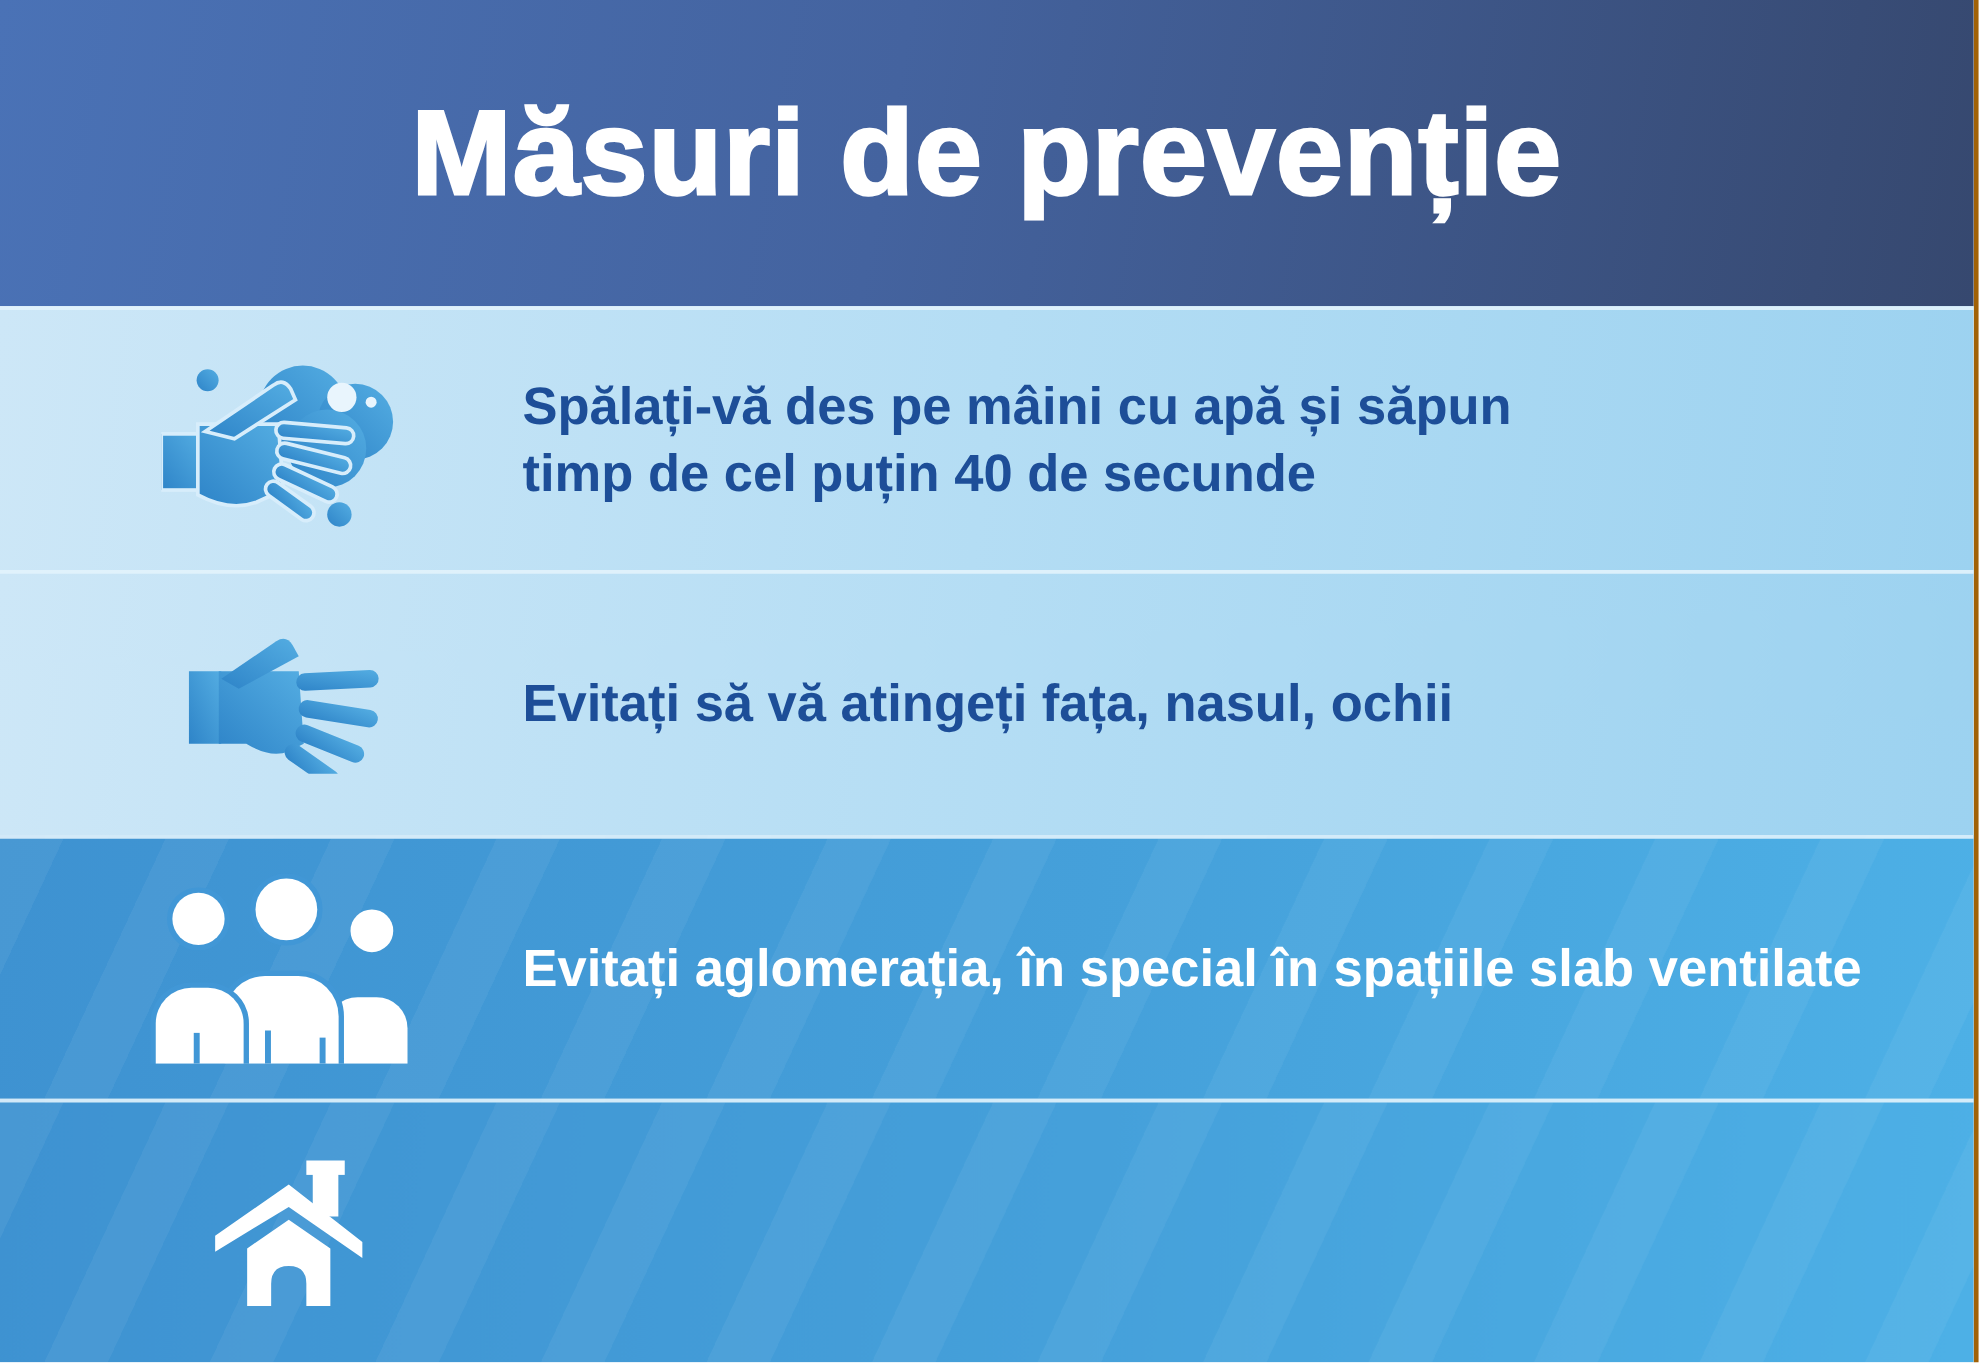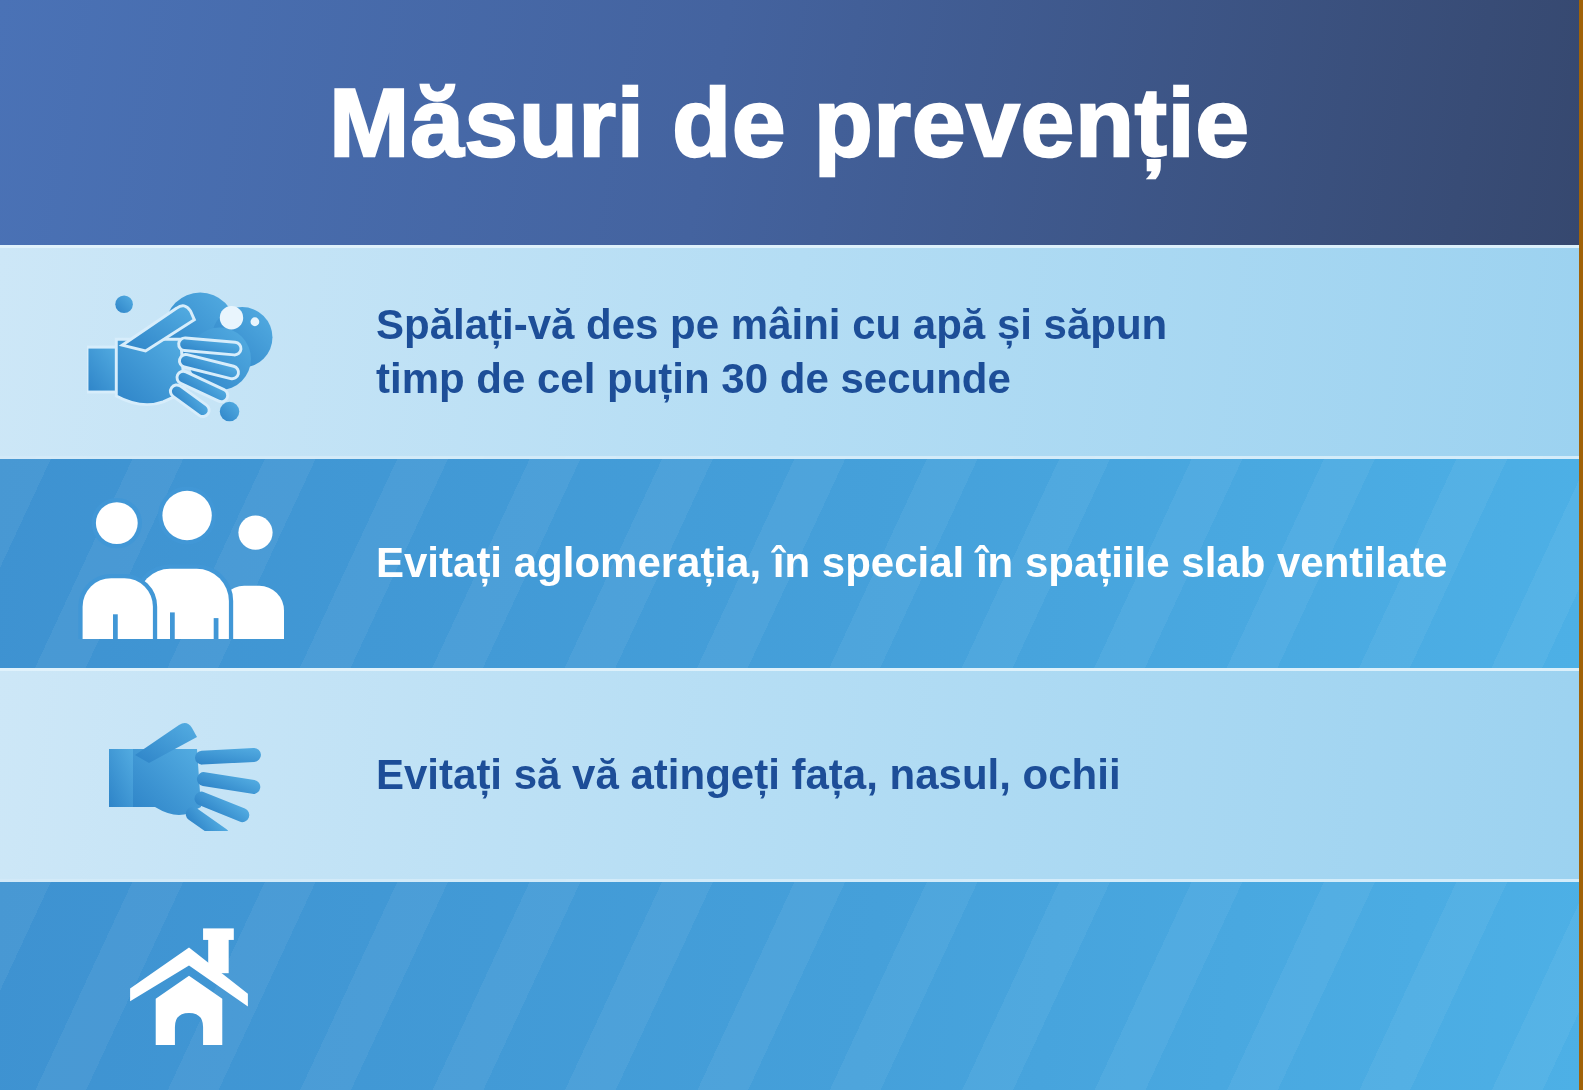--- a/index.html
+++ b/index.html
@@ -22,21 +22,21 @@
     color:#ffffff;
     font-size:96px;
     font-weight:700;
     letter-spacing:1px;
     -webkit-text-stroke:2.5px #ffffff;
   }
   
   .row{
     flex:1 1 0;
     display:flex;align-items:center;
-    padding-left:54px;
+    padding-left:96px;
     box-sizing:border-box;
   }
   .row + .row, .banner + .row{border-top:3px solid rgba(226,243,252,0.9);}
   .row.light{
     background:linear-gradient(97deg,#cde7f7 0%,#b4ddf4 50%,#9cd2f0 100%);
   }
   .row.medium{
     background:
       repeating-linear-gradient(115deg,rgba(255,255,255,0.05) 0 46px,rgba(255,255,255,0) 46px 120px),
       linear-gradient(97deg,#3e92d1 0%,#45a0da 55%,#4db0e6 100%);
@@ -90,21 +90,46 @@
           <rect x="93" y="92" width="56" height="13" rx="6.5" transform="rotate(25 93 98)"></rect>
           <rect x="87" y="105" width="46" height="13" rx="6.5" transform="rotate(36 87 111)"></rect>
         </g>
 
         <circle cx="38" cy="26" r="9" fill="url(#g-wash)"></circle>
         <circle cx="146" cy="136" r="10" fill="url(#g-wash)"></circle>
       </svg>
     </div>
     <div class="text-cell">
       <div>Spălați-vă des pe mâini cu apă și săpun</div>
-      <div>timp de cel puțin 30 de secunde</div>
+      <div>timp de cel puțin 40 de secunde</div>
+    </div>
+  </div>
+
+  <div class="row light">
+    <div class="icon-cell">
+      <svg width="160" height="112" viewBox="0 0 160 112" aria-hidden="true">
+        <defs>
+          <linearGradient id="g-hand" x1="0" y1="1" x2="1" y2="0">
+            <stop offset="0" stop-color="#2e84c8"></stop>
+              <stop offset="1" stop-color="#54ade2"></stop>
+          </linearGradient>
+        </defs>
+        <g fill="url(#g-hand)">
+          <rect x="0" y="30" width="26" height="58"></rect>
+          <path d="M24,30 L24,88 L46,88 Q66,100 80,94 L92,88 L88,30 Z"></path>
+          <path d="M26,36 L70,6 Q78,1 83,9 L88,18 L40,44 Z"></path>
+          <rect x="86" y="32" width="66" height="14" rx="7" transform="rotate(-3 86 39)"></rect>
+          <rect x="88" y="52" width="64" height="14" rx="7" transform="rotate(9 88 59)"></rect>
+          <rect x="86" y="70" width="58" height="14" rx="7" transform="rotate(22 86 77)"></rect>
+          <rect x="78" y="84" width="50" height="14" rx="7" transform="rotate(35 78 91)"></rect>
+        </g>
+      </svg>
+    </div>
+    <div class="text-cell">
+      <div>Evitați să vă atingeți fața, nasul, ochii</div>
     </div>
   </div>
 
   <div class="row medium">
     <div class="icon-cell">
       <svg width="228" height="152" viewBox="0 0 240 160" aria-hidden="true">
 
         <g fill="#ffffff">
           <circle cx="190" cy="48" r="18"></circle>
           <path d="M152,160 v-30 a26,26 0 0 1 26,-26 h16 a26,26 0 0 1 26,26 v30 z"></path>
@@ -133,45 +158,20 @@
           <rect x="100" y="132" width="5" height="28"></rect>
           <rect x="146" y="138" width="5" height="22"></rect>
         </g>
       </svg>
     </div>
     <div class="text-cell">
       <div>Evitați aglomerația, în special în spațiile slab ventilate</div>
     </div>
   </div>
 
-  <div class="row light">
-    <div class="icon-cell">
-      <svg width="160" height="112" viewBox="0 0 160 112" aria-hidden="true">
-        <defs>
-          <linearGradient id="g-hand" x1="0" y1="1" x2="1" y2="0">
-            <stop offset="0" stop-color="#2e84c8"></stop>
-              <stop offset="1" stop-color="#54ade2"></stop>
-          </linearGradient>
-        </defs>
-        <g fill="url(#g-hand)">
-          <rect x="0" y="30" width="26" height="58"></rect>
-          <path d="M24,30 L24,88 L46,88 Q66,100 80,94 L92,88 L88,30 Z"></path>
-          <path d="M26,36 L70,6 Q78,1 83,9 L88,18 L40,44 Z"></path>
-          <rect x="86" y="32" width="66" height="14" rx="7" transform="rotate(-3 86 39)"></rect>
-          <rect x="88" y="52" width="64" height="14" rx="7" transform="rotate(9 88 59)"></rect>
-          <rect x="86" y="70" width="58" height="14" rx="7" transform="rotate(22 86 77)"></rect>
-          <rect x="78" y="84" width="50" height="14" rx="7" transform="rotate(35 78 91)"></rect>
-        </g>
-      </svg>
-    </div>
-    <div class="text-cell">
-      <div>Evitați să vă atingeți fața, nasul, ochii</div>
-    </div>
-  </div>
-
   <div class="row medium">
     <div class="icon-cell">
       <svg width="128" height="128" viewBox="0 0 100 100" aria-hidden="true">
         <g fill="#ffffff">
           <rect x="61" y="5" width="24" height="9"></rect>
           <rect x="65" y="13" width="16" height="27"></rect>
           <path d="M4,62 L4,52 L50,20 L96,56 L96,66 L50,34 Z"></path>
           <path d="M24,96 V60 L50,42 L76,60 V96 H61 V82 Q61,71 50,71 Q39,71 39,82 V96 H24 Z"></path>
         </g>
       </svg>

